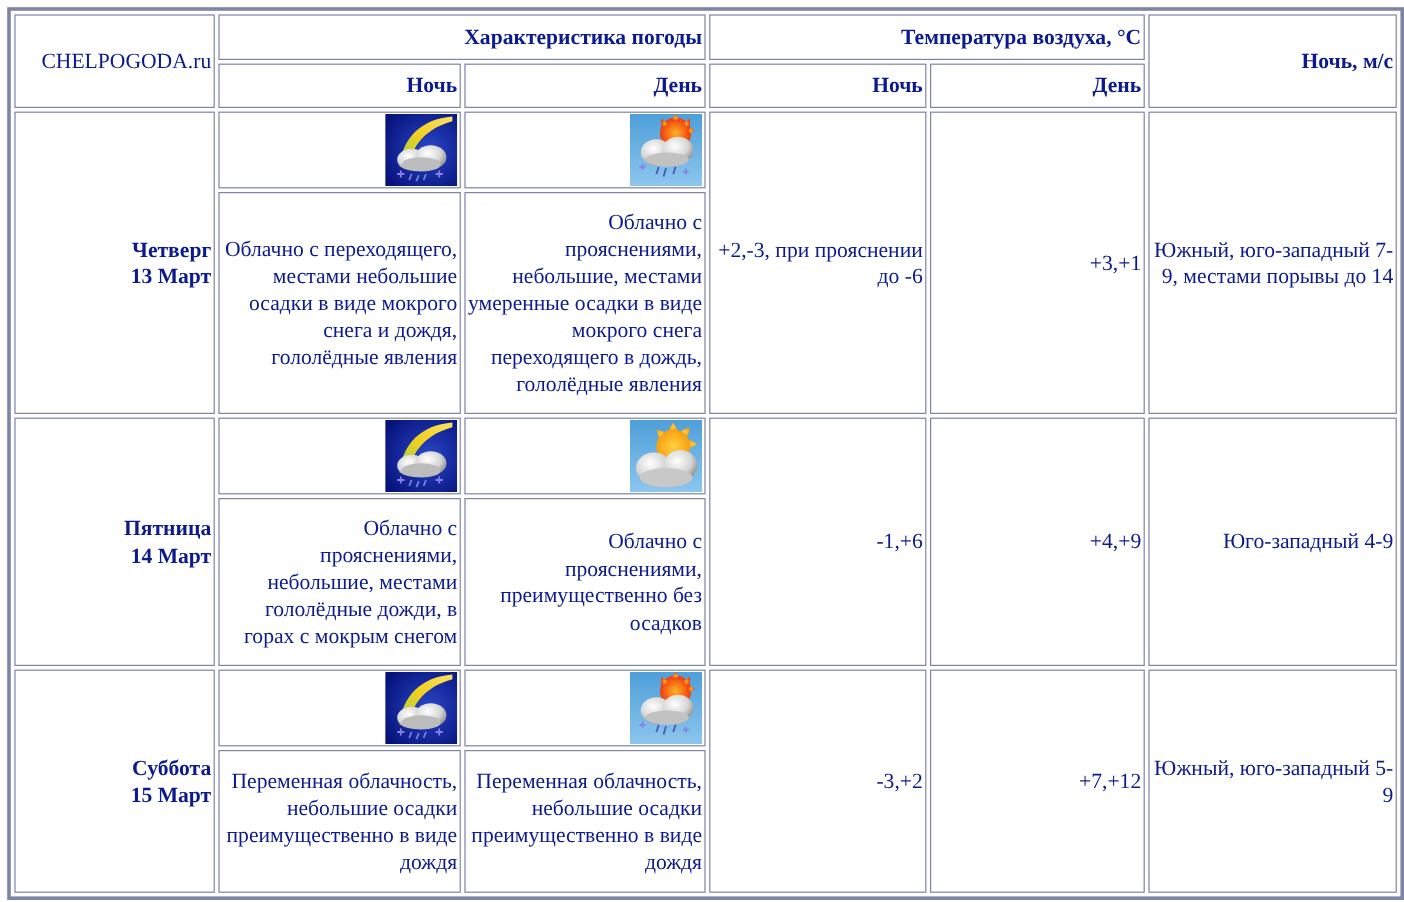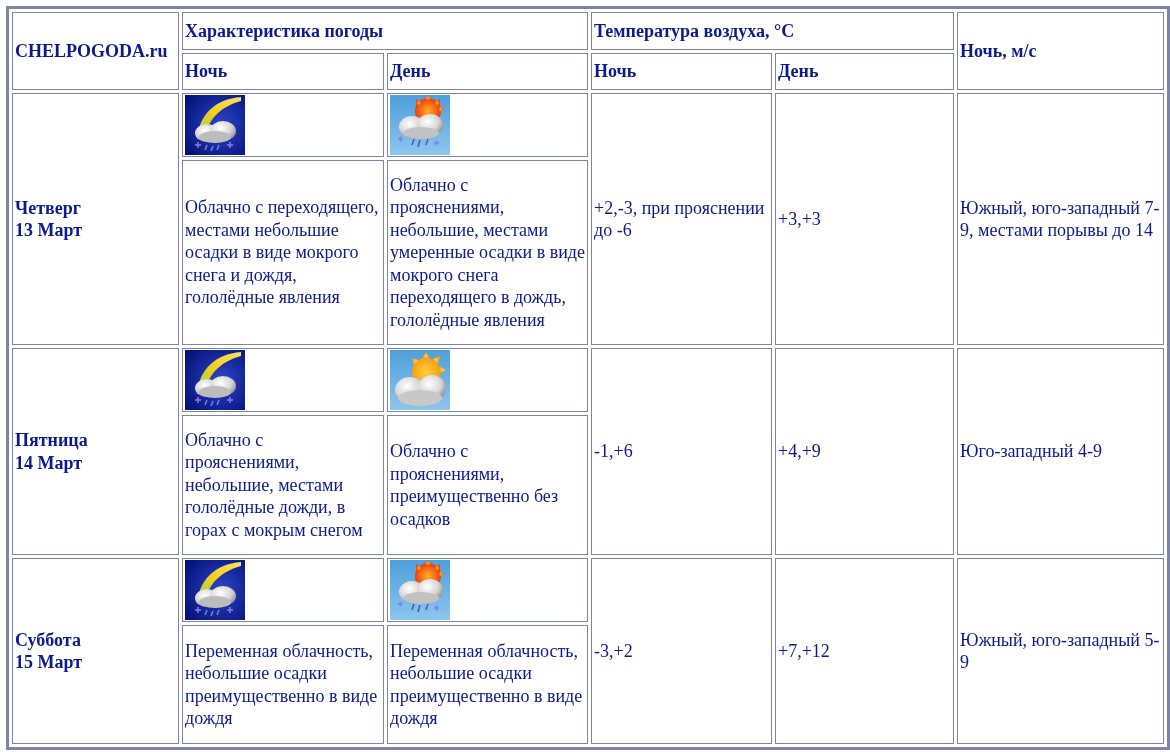--- a/index.html
+++ b/index.html
@@ -8,28 +8,28 @@
   table.forecast {
     border: 3px solid #7d84a6;
     border-spacing: 3px;
     border-collapse: separate;
     font-family: "Liberation Serif", serif;
     color: #0b1a8c;
     background: #ffffff;
   }
   table.forecast td, table.forecast th {
     border: 1px solid #7d84a6;
-    text-align: left;
+    text-align: right;
     vertical-align: middle;
     padding: 0 2px;
     font-size: 18px;
     line-height: 22.5px;
   }
   th { font-weight: bold; }
-  .brand { font-size: 18px; font-weight: bold; margin-left: 45px; }
+  .brand { font-size: 18px; font-weight: normal; margin-left: 45px; }
   .day-label { font-weight: bold; margin-top: 23px; }
   .icon-cell { height: 62px; padding: 0; }
   .icon { display: inline-block; width: 60px; height: 60px; vertical-align: middle; }
   .icon svg { display: block; width: 60px; height: 60px; }
 </style>
 </head>
 <body>
 
 <svg width="0" height="0" style="position:absolute">
   <defs>
@@ -127,21 +127,21 @@
                   <path d="M30 45 l-2 7"></path>
                   <path d="M38 44 l-2 6"></path>
     </g>
     <g stroke="#8a7ee8" stroke-width="1.5">
       <path d="M8 44 l5 0 M10.5 41.5 l0 5"></path>
       <path d="M44 48 l5 0 M46.5 45.5 l0 5"></path>
     </g>
   </svg>
 </span></td>
     <td rowspan="2">+2,-3, при прояснении до -6</td>
-    <td rowspan="2">+3,+3</td>
+    <td rowspan="2">+3,+1</td>
     <td rowspan="2">Южный, юго-западный 7-9, местами порывы до 14</td>
   </tr>
   <tr style="height:185px">
     <td>Облачно с переходящего, местами небольшие осадки в виде мокрого снега и дождя, гололёдные явления</td>
     <td>Облачно с прояснениями, небольшие, местами умеренные осадки в виде мокрого снега переходящего в дождь, гололёдные явления</td>
   </tr>
 
   <tr>
     <td rowspan="2" class="day-label">
       <span>Пятница</span><br>

